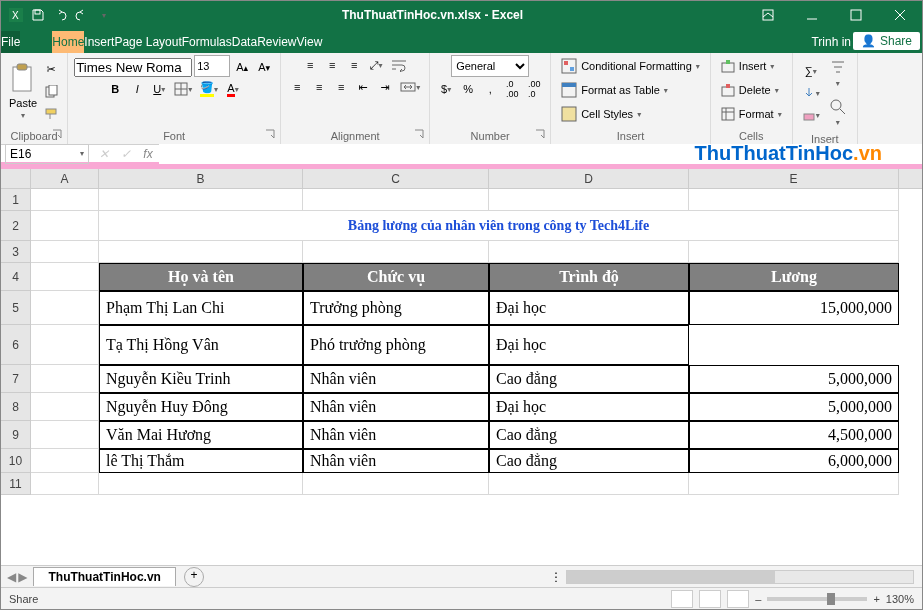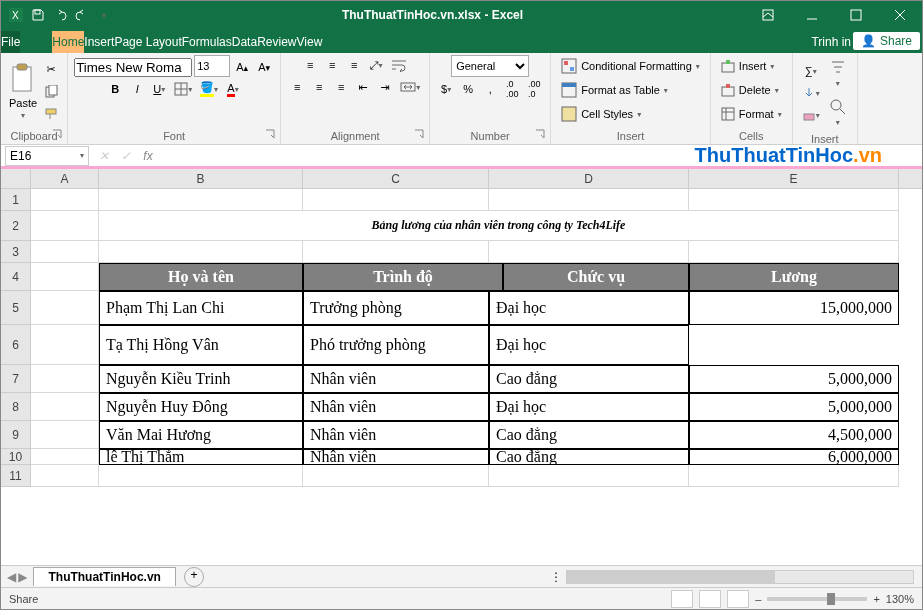--- a/index.html
+++ b/index.html
@@ -33,40 +33,40 @@
 .btn { min-width: 20px; height: 20px; display: flex; align-items: center; justify-content: center; cursor: pointer; border: 1px solid transparent; padding: 0 2px; }
 select.fontbox, input.fontsize { height: 22px; border: 1px solid #aaa; background: #fff; font-size: 11px; padding: 0 2px; }
 .fontbox { width: 118px; }
 .fontsize { width: 36px; }
 .numberfmt { width: 78px; height: 22px; border: 1px solid #aaa; background: #fff; font-size: 11px; }
 .ribitem { display: flex; align-items: center; gap: 4px; cursor: pointer; height: 22px; padding: 0 4px; white-space: nowrap; }
 .dlglaunch { position: absolute; right: 3px; bottom: 3px; width: 12px; height: 12px; cursor: pointer; }
 .grp { position: relative; }
 
 
-.fbar { height: 24px; border-bottom: 3px solid #f9a8d4; display: flex; align-items: center; background: #fff; font-size: 12px; }
+.fbar { height: 24px; border-bottom: 7px solid #f9a8d4; display: flex; align-items: center; background: #fff; font-size: 12px; }
 .namebox { width: 84px; height: 20px; border: 1px solid #ccc; margin: 0 4px; padding: 0 4px; display: flex; align-items: center; justify-content: space-between; }
 .fbar .fxbtn { width: 22px; text-align: center; color: #888; font-style: italic; cursor: pointer; }
 .fbar .fxbtn.dis { color: #ccc; }
 .watermark { position: absolute; right: 40px; font-size: 20px; font-weight: bold; }
 .watermark .blue { color: #0066cc; }
 .watermark .orange { color: #ff8800; }
 .fbar { position: relative; }
 .formula-input { flex: 1; border: none; outline: none; height: 20px; padding: 0 4px; }
 
 
 .gridwrap { flex: 1; overflow: hidden; display: flex; flex-direction: column; background: #fff; }
 .colhdrs { display: flex; height: 20px; background: #e6e6e6; border-bottom: 1px solid #ccc; font-size: 12px; }
 .corner { width: 30px; border-right: 1px solid #ccc; background: #e6e6e6; }
 .colhdr { border-right: 1px solid #ccc; text-align: center; line-height: 20px; color: #444; cursor: pointer; }
 .rows { display: flex; flex-direction: column; }
 .r { display: flex; }
 .rowhdr { width: 30px; background: #e6e6e6; border-right: 1px solid #ccc; border-bottom: 1px solid #ccc; text-align: center; font-size: 12px; color: #444; line-height: 100%; display: flex; align-items: center; justify-content: center; cursor: pointer; }
 .cell { border-right: 1px solid #d8d8d8; border-bottom: 1px solid #d8d8d8; padding: 2px 6px; font-size: 16px; font-family: "Times New Roman", serif; overflow: hidden; white-space: nowrap; display: flex; align-items: center; }
-.titlecell { color: #000000; font-weight: bold; justify-content: center; font-size: 12px; font-style: italic; }
+.titlecell { color: #1d4ed8; font-weight: bold; justify-content: center; font-size: 14px; }
 .hdrcell { background: #808080; color: #fff; font-weight: bold; justify-content: center; border: 1px solid #000; }
 .datacell { border: 1px solid #000; }
 .rightnum { justify-content: flex-end; }
 
 
 .cA { width: 68px; } .cB { width: 204px; } .cC { width: 186px; } .cD { width: 200px; } .cE { width: 210px; }
 
 
 .sheettabs { height: 22px; border-top: 1px solid #ccc; display: flex; align-items: center; font-size: 12px; background: #f3f3f3; }
 .sheetnav { display: flex; gap: 2px; padding: 0 6px; color: #888; }
@@ -432,22 +432,22 @@
         <div class="cell cA"></div>
         <div class="cell cB"></div>
         <div class="cell cC"></div>
         <div class="cell cD"></div>
         <div class="cell cE"></div>
       </div>
       <div class="r" style="height: 28px;">
         <div class="rowhdr">4</div>
         <div class="cell cA"></div>
         <div class="cell cB hdrcell">Họ và tên</div>
+        <div class="cell cC hdrcell">Chức vụ</div>
         <div class="cell cD hdrcell">Trình độ</div>
-        <div class="cell cC hdrcell">Chức vụ</div>
         <div class="cell cE hdrcell">Lương</div>
       </div>
       <div class="r" style="height: 34px;">
         <div class="rowhdr">5</div>
         <div class="cell cA"></div>
         <div class="cell cB datacell">Phạm Thị Lan Chi</div>
         <div class="cell cC datacell">Trưởng phòng</div>
         <div class="cell cD datacell">Đại học</div>
         <div class="cell cE datacell rightnum">15,000,000</div>
       </div>
@@ -475,21 +475,21 @@
         <div class="cell cE datacell rightnum">5,000,000</div>
       </div>
       <div class="r" style="height: 28px;">
         <div class="rowhdr">9</div>
         <div class="cell cA"></div>
         <div class="cell cB datacell">Văn Mai Hương</div>
         <div class="cell cC datacell">Nhân viên</div>
         <div class="cell cD datacell">Cao đẳng</div>
         <div class="cell cE datacell rightnum">4,500,000</div>
       </div>
-      <div class="r" style="height: 16px; border-radius: 10px;">
+      <div class="r" style="height: 24px; border-radius: 10px;">
         <div class="rowhdr">10</div>
         <div class="cell cA"></div>
         <div class="cell cB datacell">lê Thị Thắm</div>
         <div class="cell cC datacell">Nhân viên</div>
         <div class="cell cD datacell">Cao đẳng</div>
         <div class="cell cE datacell rightnum">6,000,000</div>
       </div>
       <div class="r" style="height: 22px;">
         <div class="rowhdr">11</div>
         <div class="cell cA"></div>

